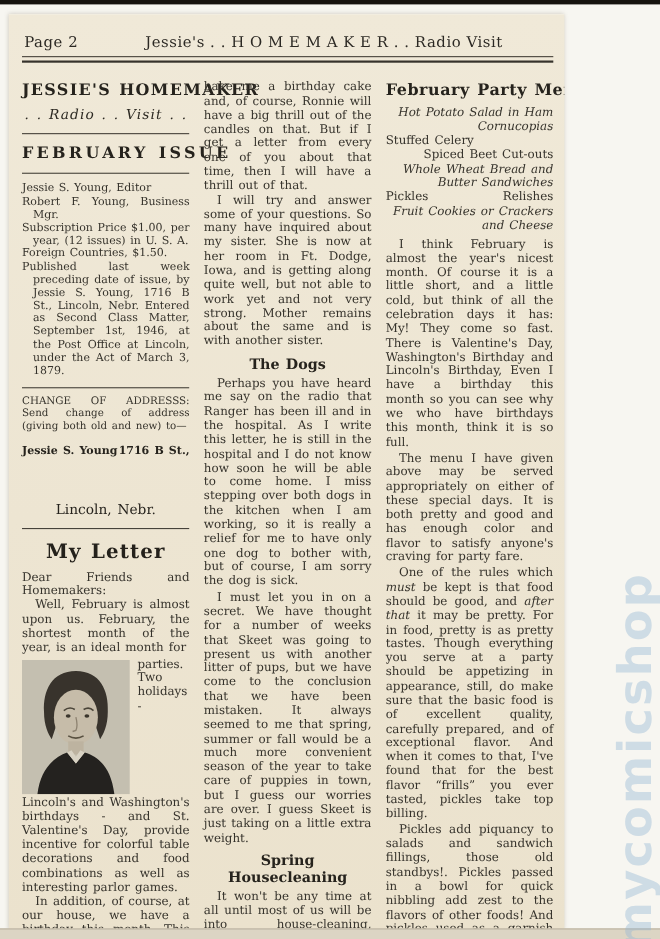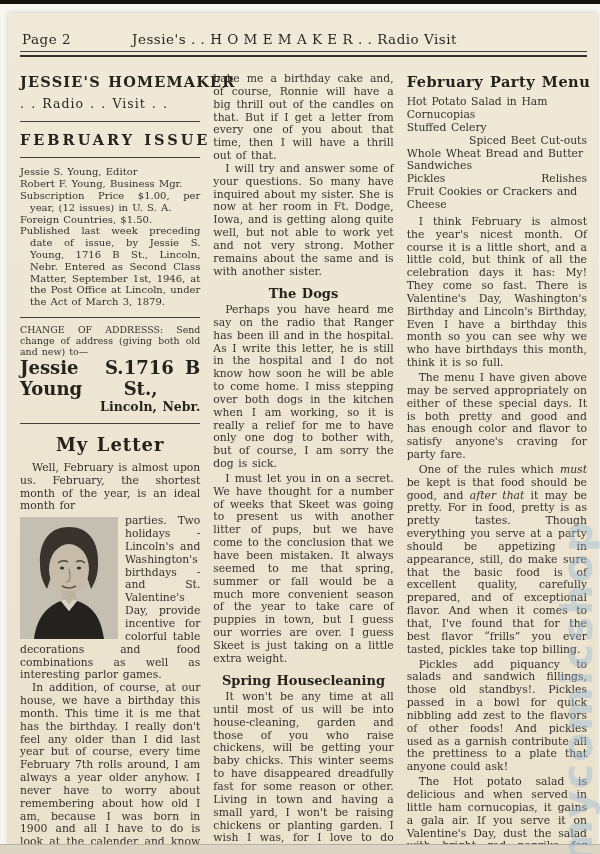--- a/index.html
+++ b/index.html
@@ -1,20 +1,20 @@
 <!DOCTYPE html>
 <html><head>
 <meta charset="utf-8">
 <style>
   html,body{margin:0;padding:0;}
   body{width:600px;height:854px;overflow:hidden;background:#f7f6f1;
        font-family:"DejaVu Serif","Liberation Serif",serif;}
   .scan{position:relative;width:600px;height:854px;overflow:hidden;}
   .topbar{position:absolute;top:0;left:0;width:600px;height:4px;background:#16130f;}
-  .page{position:absolute;top:13px;left:8px;width:589px;height:832px;
+  .page{position:absolute;top:13px;left:8px;width:505px;height:832px;
         background:linear-gradient(180deg,#f0e9d8 0%,#ede5d2 55%,#ebe2cd 100%);
         overflow:hidden;box-shadow:0 0 4px rgba(120,110,90,.35);}
   .bottom-edge{position:absolute;left:0;bottom:0;width:600px;height:9px;background:#dcd5c4;border-top:1px solid #b9b2a0;}
   .ink{color:#33302a;}
 
   
   .pageheader{display:flex;align-items:baseline;padding:18px 14px 2px 14px;color:#2b2823;}
   .pagenum{font-size:13.5px;width:110px;font-weight:normal;letter-spacing:.5px;}
   .runhead{flex:1;font-size:13.5px;letter-spacing:.5px;white-space:nowrap;}
   .rule-double{margin:2px 10px 0 12px;border-top:1px solid #46423a;border-bottom:2.5px solid #36322b;height:3px;}
@@ -22,39 +22,39 @@
   
   .cols{display:flex;gap:13px;padding:8px 10px 0 12px;}
   .col{flex:1;min-width:0;font-size:10.8px;line-height:1.19;color:#35322b;
        text-align:justify;word-spacing:1.2px;}
 
   .p{text-indent:12px;margin:0 0 2px 0;}
   .p-noind{text-indent:0;margin:0;}
 
   
   .mast-title{text-align:center;font-weight:bold;font-size:14.5px;letter-spacing:1.2px;margin-top:8px;color:#26231d;white-space:nowrap;}
-  .mast-sub{font-size:12.5px;margin-top:7px;letter-spacing:1px;color:#2c2922;}
+  .mast-sub{text-align:center;font-size:12.5px;margin-top:7px;letter-spacing:1px;color:#2c2922;font-style:italic;}
   .hr{border:0;border-top:1.6px solid #46423a;margin:9px 0 0 0;}
   .issue{text-align:center;font-weight:bold;font-size:14.5px;letter-spacing:3px;margin:9px 0 0 0;color:#26231d;white-space:nowrap;}
   .credits{margin-top:8px;font-size:10px;line-height:1.18;word-spacing:1px;}
   .credits div{padding-left:10px;text-indent:-10px;}
   .change{margin-top:6px;font-size:9.4px;line-height:1.18;}
-  .change-name-row{display:flex;justify-content:space-between;font-size:18px;font-weight:bold;margin-top:0;color:#26231d;}
-  .change-city{text-align:right;font-size:12.5px;font-weight:bold;color:#26231d;}
+  .change-name-row{display:flex;justify-content:space-between;font-size:10px;font-weight:bold;margin-top:12px;color:#26231d;}
+  .change-city{text-align:center;font-size:12.5px;font-weight:normal;color:#26231d;margin-top:40px;}
 
   .letter-head{text-align:center;font-weight:bold;font-size:18px;margin:10px 0 6px 0;color:#24211b;letter-spacing:1px;}
   .subhead{text-align:center;font-weight:bold;font-size:13px;margin:7px 0 3px 0;color:#26231d;}
   .menu-head{text-align:right;font-weight:bold;font-size:14.5px;margin:8px 0 6px 0;color:#26231d;letter-spacing:.5px;white-space:nowrap;}
 
   .photo{float:left;width:98px;height:122px;margin:2px 7px 2px 0;}
   .photo svg{display:block;width:98px;height:122px;}
 
   
   .menu{margin-bottom:4px;}
-  .menu-center{text-align:left;text-indent:0;}
+  .menu-center{text-align:right;text-indent:0;font-style:italic;}
   .menu-left{text-align:left;text-indent:0;}
   .menu-right{text-align:right;text-indent:0;}
   .menu-pair{display:flex;justify-content:space-between;}
 
   .watermark{position:absolute;right:-2px;bottom:-10px;writing-mode:vertical-rl;transform:rotate(180deg);
              font-family:"DejaVu Sans","Liberation Sans",sans-serif;font-weight:bold;font-size:42px;
              color:rgba(150,183,212,.42);letter-spacing:2px;pointer-events:none;}
 </style>
 </head>
 <body>
@@ -90,20 +90,21 @@
           <div class="p-noind">CHANGE OF ADDRESSS: Send change of address (giving both old and new) to—</div>
           <div class="change-name-row">
             <span>Jessie S. Young</span>
             <span>1716 B St.,</span>
           </div>
           <div class="change-city">Lincoln, Nebr.</div>
         </div>
         <hr class="hr">
 
         <div class="letter-head">My Letter</div>
+        <div class="p-noind">Dear Friends and Homemakers:</div>
         <div class="p">Well, February is almost upon us. February, the shortest month of the year, is an ideal month for</div>
         <div class="p-noind">
           <span class="photo">
             <svg viewBox="0 0 98 122" xmlns="http://www.w3.org/2000/svg">
               <rect width="98" height="122" fill="#c9c3b5"></rect>
               <rect width="98" height="122" fill="#b9b2a2" opacity="0.25"></rect>
               <path d="M49 10 C27 10 19 28 20 47 C20 60 24 67 27 72 L31 60 C30 44 36 32 49 32 C62 32 68 44 67 60 L71 72 C74 67 78 60 78 47 C79 28 71 10 49 10 Z" fill="#38332c"></path>
               <ellipse cx="49" cy="52" rx="20" ry="25" fill="#c6bca9"></ellipse>
               <path d="M38 46 q5 -4 10 -1" stroke="#4a4438" stroke-width="1.4" fill="none"></path>
               <path d="M56 45 q5 -3 9 1" stroke="#4a4438" stroke-width="1.4" fill="none"></path>

